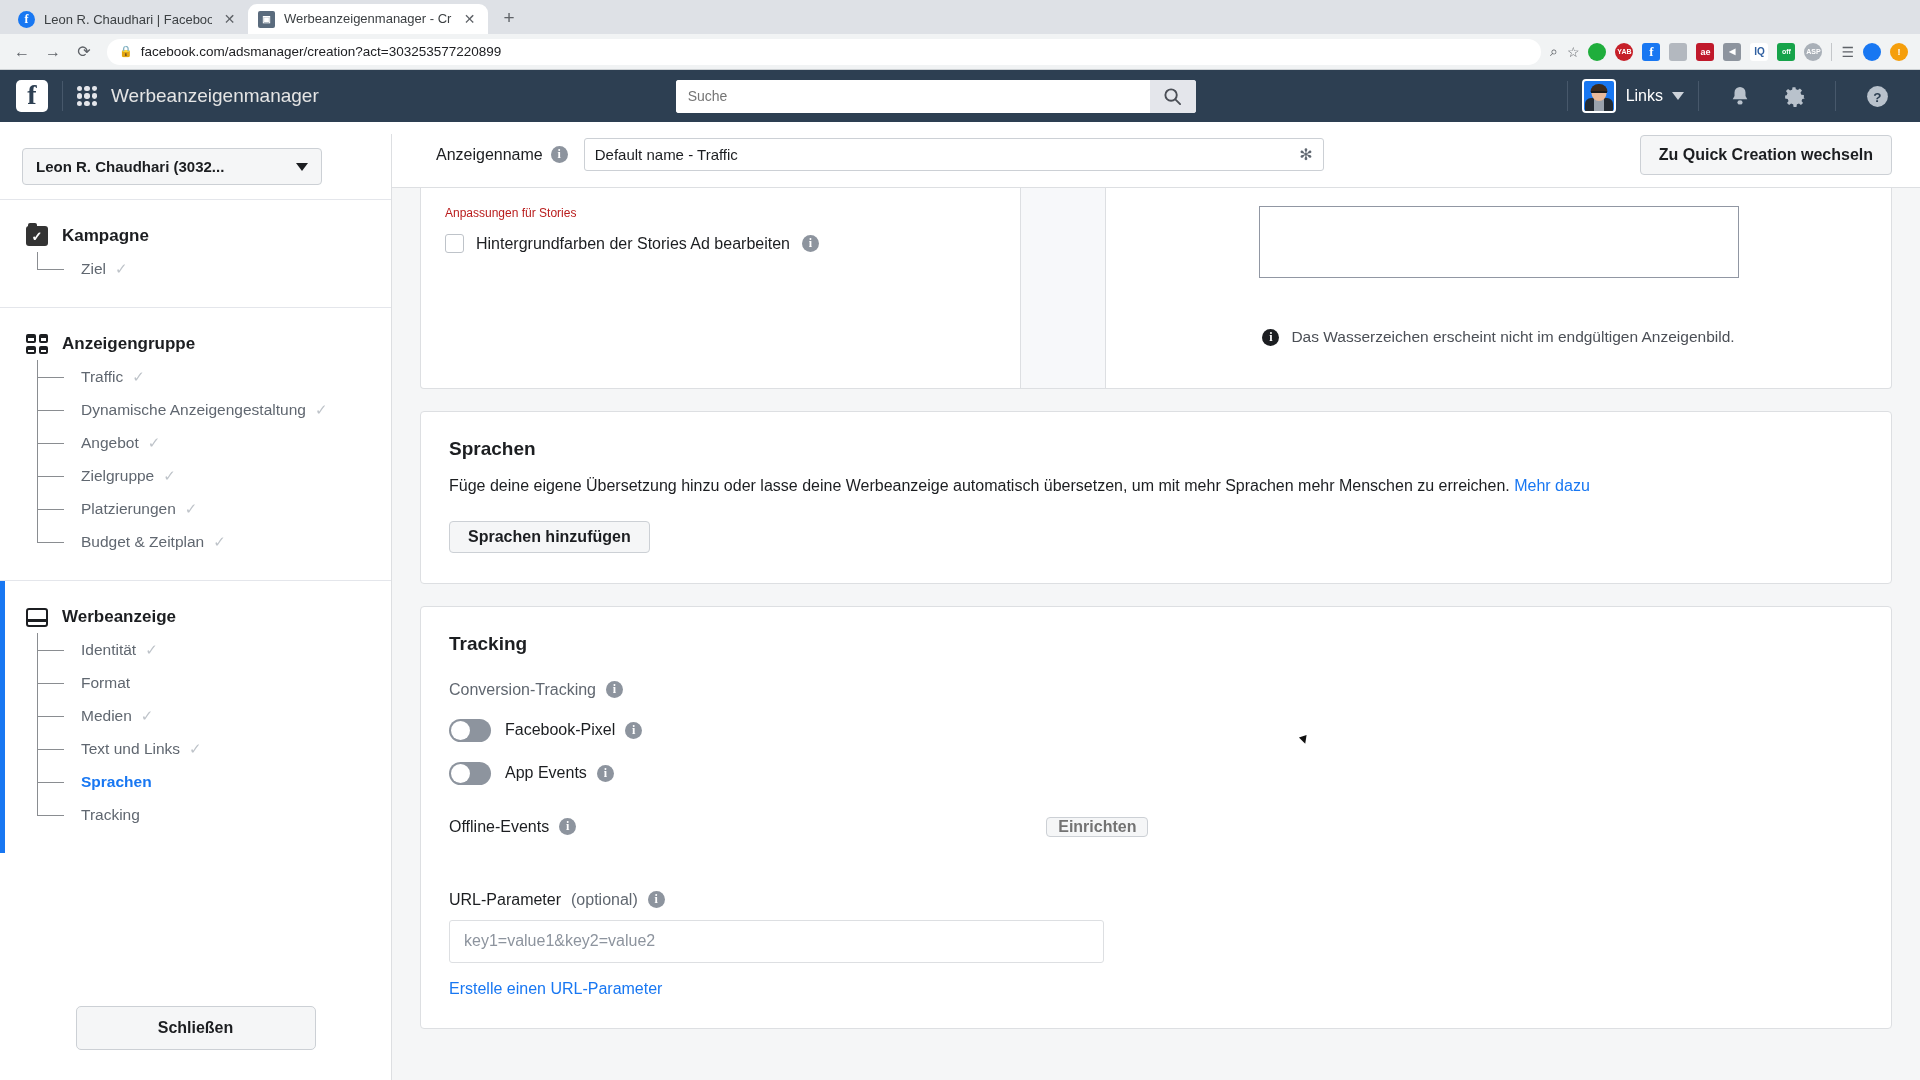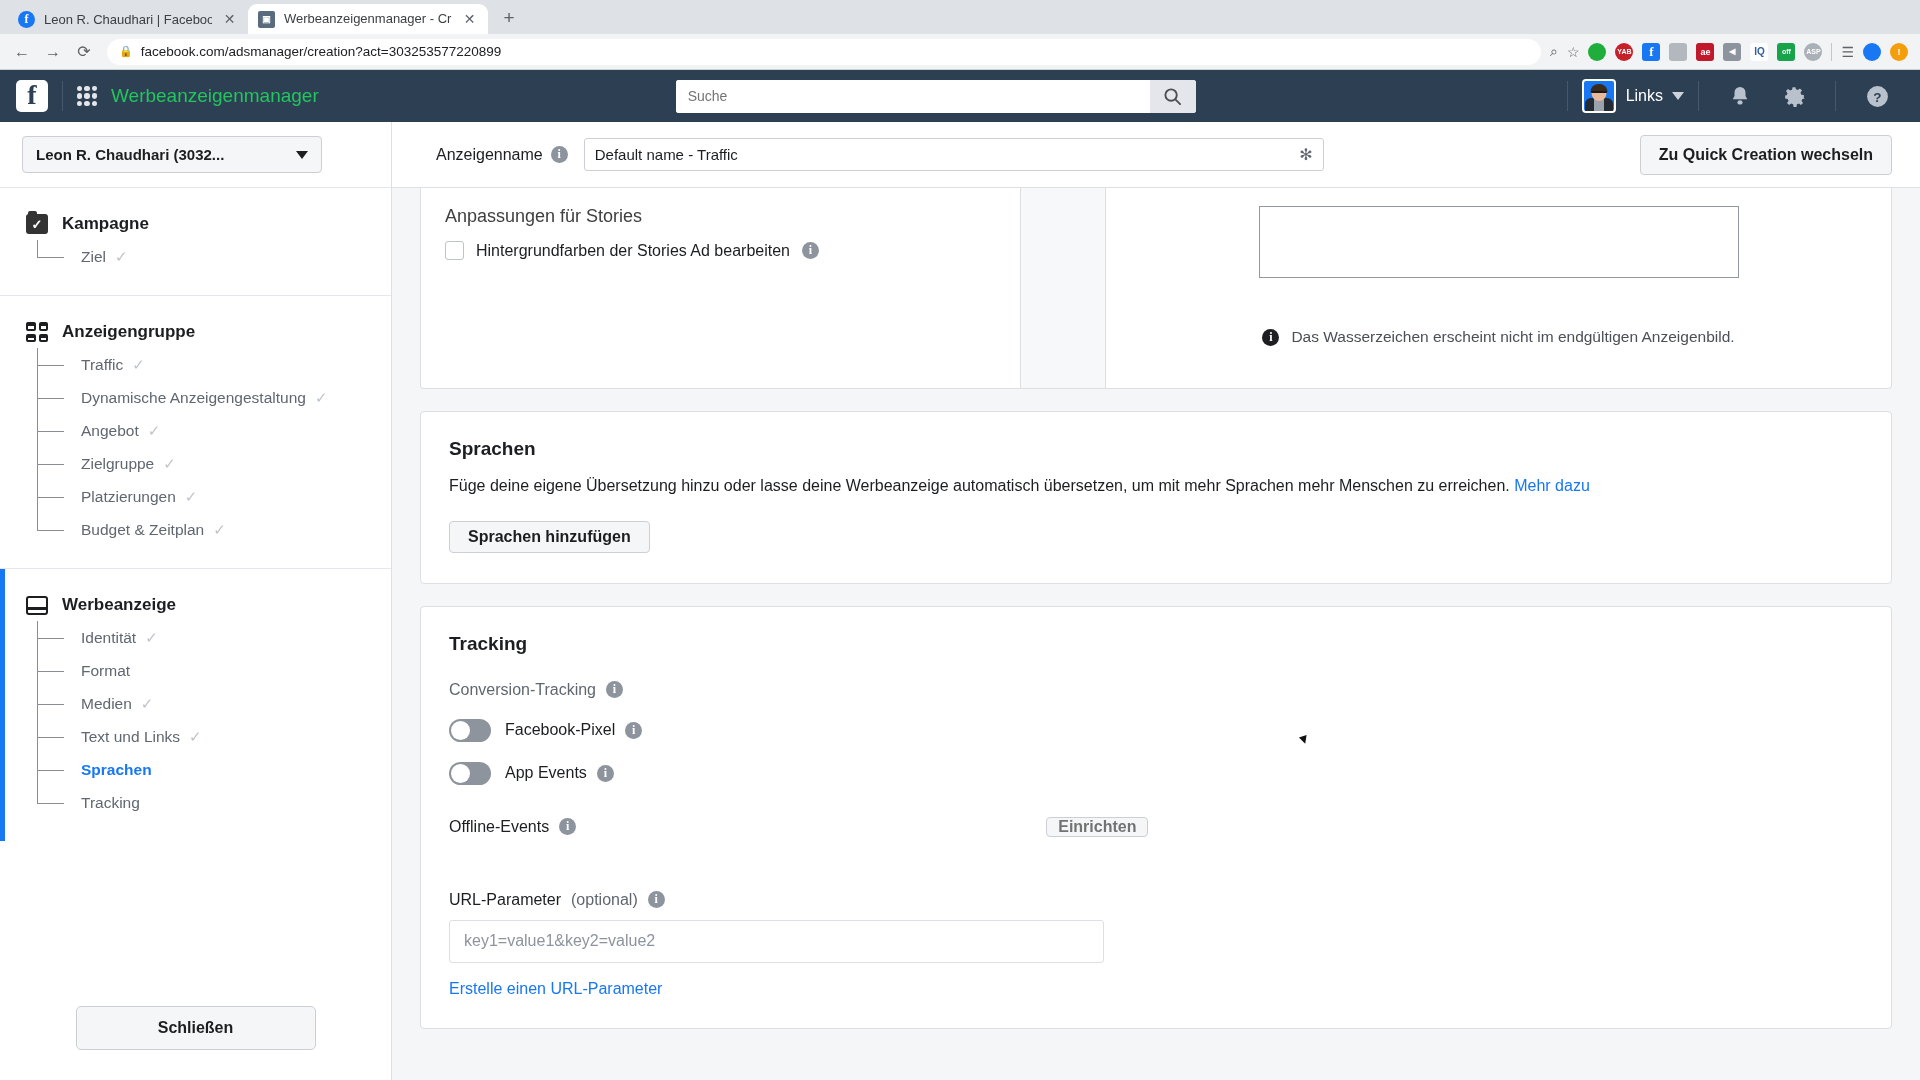--- a/index.html
+++ b/index.html
@@ -101,21 +101,21 @@
     font-weight: bold; font-size: 28px; line-height: 30px;
     text-align: center;
   }
   .hdr-div { width: 1px; height: 30px; background: #47586b; margin: 0 14px; }
   .grid-icon {
     width: 20px; height: 20px;
     display: grid; grid-template-columns: repeat(3,1fr);
     grid-template-rows: repeat(3,1fr); gap: 2px;
   }
   .grid-icon i { background: #e4e6eb; border-radius: 50%; display: block; }
-  .app-title { color: #22c55e; font-size: 19px; margin-left: 14px; }
+  .app-title { color: #e5e5e5; font-size: 19px; margin-left: 14px; }
   .search-wrap {
     margin-left: auto; margin-right: auto;
     display: flex; width: 520px; height: 33px;
     background: #fff; border-radius: 3px; overflow: hidden;
   }
   .search-wrap input {
     flex: 1; border: 0; outline: none;
     padding: 0 12px; font-size: 14px; color: #1c1e21;
     font-family: "Liberation Sans", sans-serif;
   }
@@ -162,21 +162,21 @@
     display: flex; align-items: center; justify-content: center;
     color: #b9c2cc;
   }
 
   
   .page { display: flex; height: calc(1080px - 34px - 36px - 52px); }
 
   .sidebar {
     width: 392px; flex: 0 0 392px;
     background: #fff; border-right: 1px solid #dddfe2;
-    display: flex; flex-direction: column;
+    display: flex; flex-direction: column; margin-top: 12px;
   }
   .acct-row {
     height: 66px; display: flex; align-items: center;
     padding: 0 22px; border-bottom: 1px solid #e4e6eb;
   }
   .acct-select {
     width: 300px; height: 37px;
     background: #f5f6f7; border: 1px solid #ccd0d5; border-radius: 4px;
     display: flex; align-items: center; justify-content: space-between;
     padding: 0 13px; font-size: 15px; font-weight: bold; color: #1c1e21;
@@ -282,21 +282,21 @@
   .card {
     background: #fff; border: 1px solid #dddfe2; border-radius: 4px;
     margin-bottom: 22px;
   }
   .card-cut { border-top: none; border-radius: 0 0 4px 4px; }
 
   .two-col { display: flex; min-height: 200px; }
   .col-left { flex: 0 0 600px; border-right: 1px solid #dddfe2; padding: 18px 24px; }
   .col-gap { flex: 0 0 85px; background: #f7f8fa; border-right: 1px solid #dddfe2; }
   .col-right { flex: 1; padding: 18px 24px; }
-  .sub-label { font-size: 18px; color: #404040; margin-bottom: 14px; }
+  .sub-label { font-size: 12px; color: #b91c1c; margin-bottom: 14px; }
   .chk-row { display: flex; align-items: center; gap: 12px; }
   .chk {
     width: 19px; height: 19px; border: 1px solid #bec3c9;
     border-radius: 3px; background: #fff; flex: 0 0 19px;
   }
   .chk-label { font-size: 16px; color: #1c1e21; }
 
   .preview-box {
     width: 480px; height: 72px; border: 1px solid #9197a3;
     background: #fff; margin: 0 auto;

